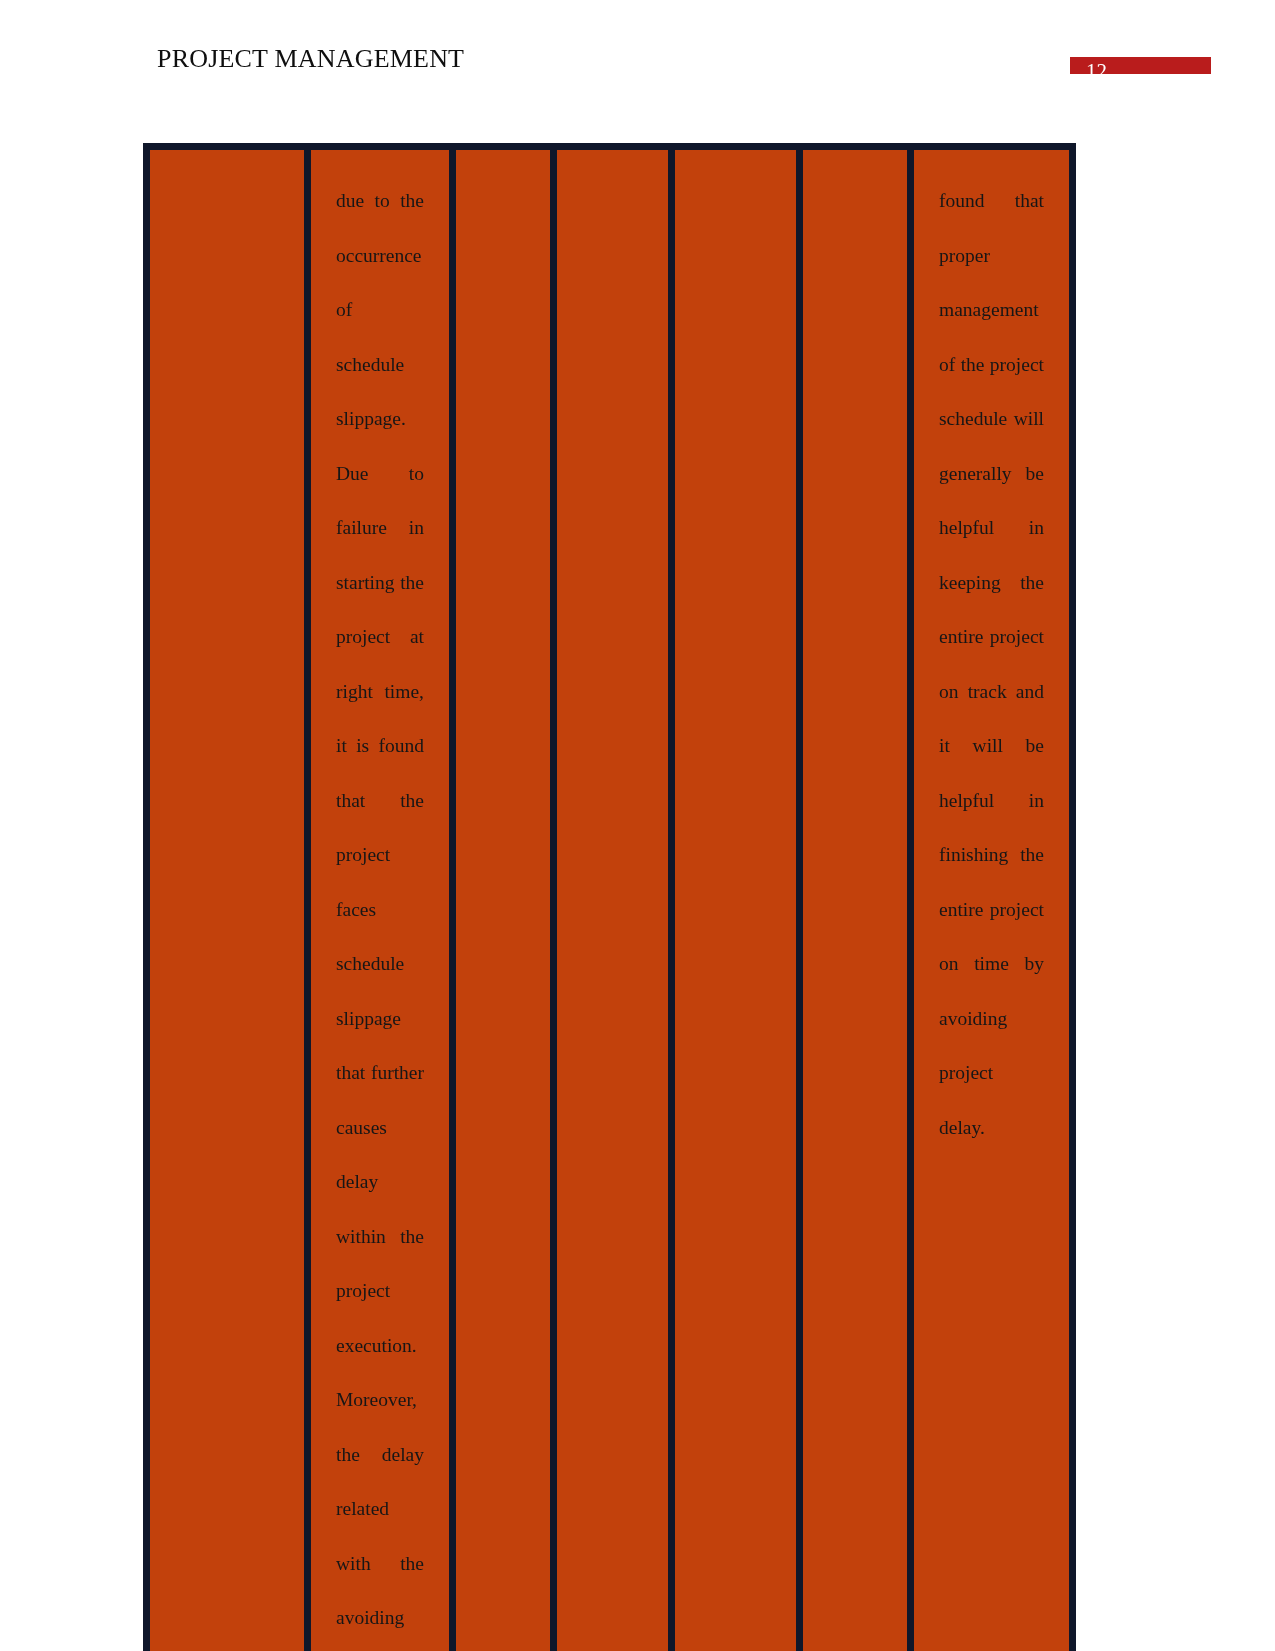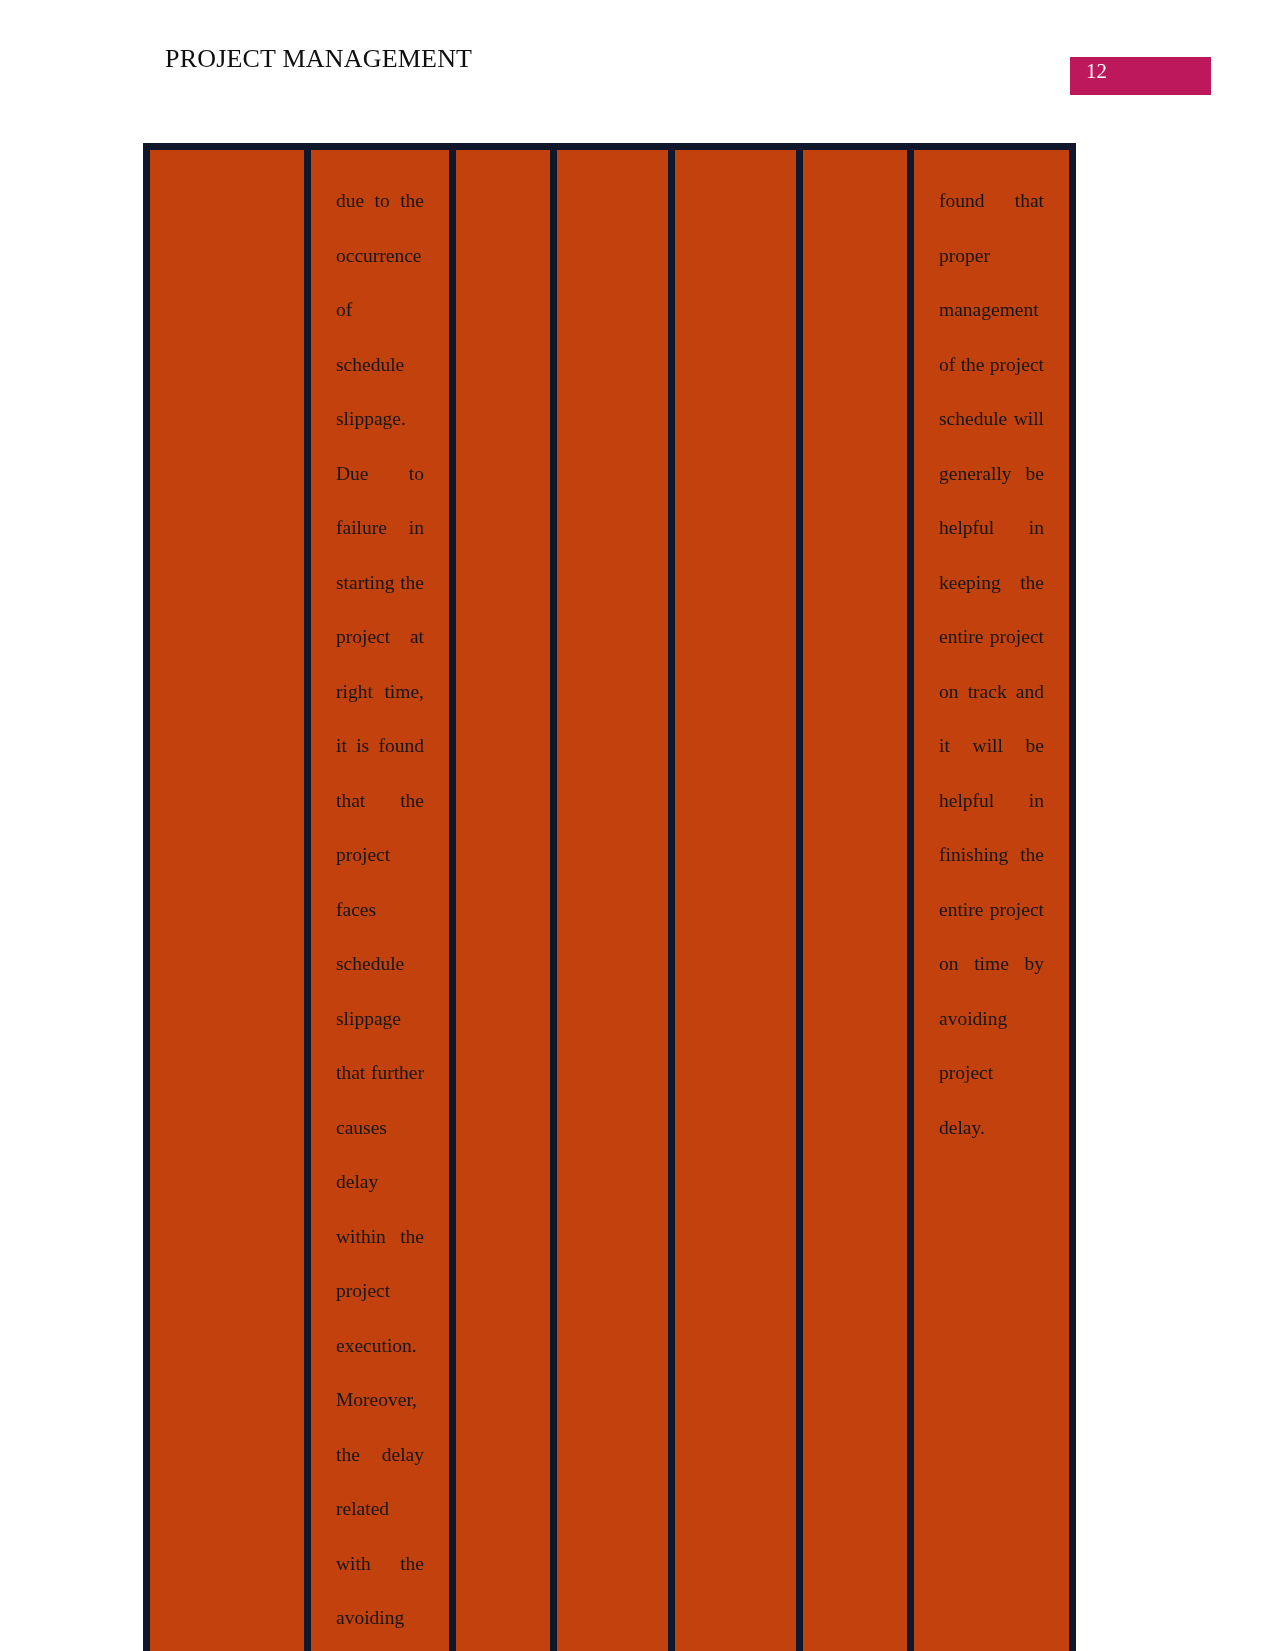--- a/index.html
+++ b/index.html
@@ -26,29 +26,28 @@
   }
   .doc-title {
     position: absolute;
     left: 157px;
     top: 44px;
     font-size: 26px;
     line-height: 30px;
     letter-spacing: 0.2px;
     color: #0f0f0f;
     white-space: nowrap;
-    margin-left: 8px;
   }
   .page-number-badge {
     position: absolute;
     left: 1070px;
     top: 57px;
     width: 141px;
-    height: 38px;
-    background: #be185d;
+    height: 17px;
+    background: #b91c1c;
   }
   .page-number-badge .num {
     position: absolute;
     left: 16px;
     top: 1px;
     font-size: 21px;
     line-height: 27px;
     color: #ffffff;
   }
 

